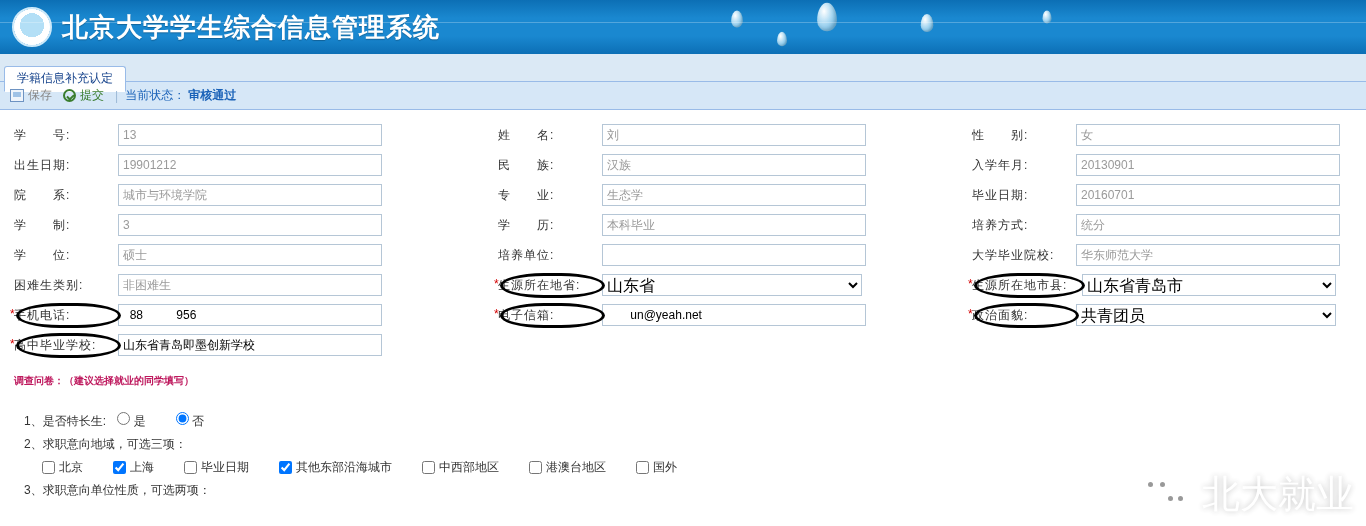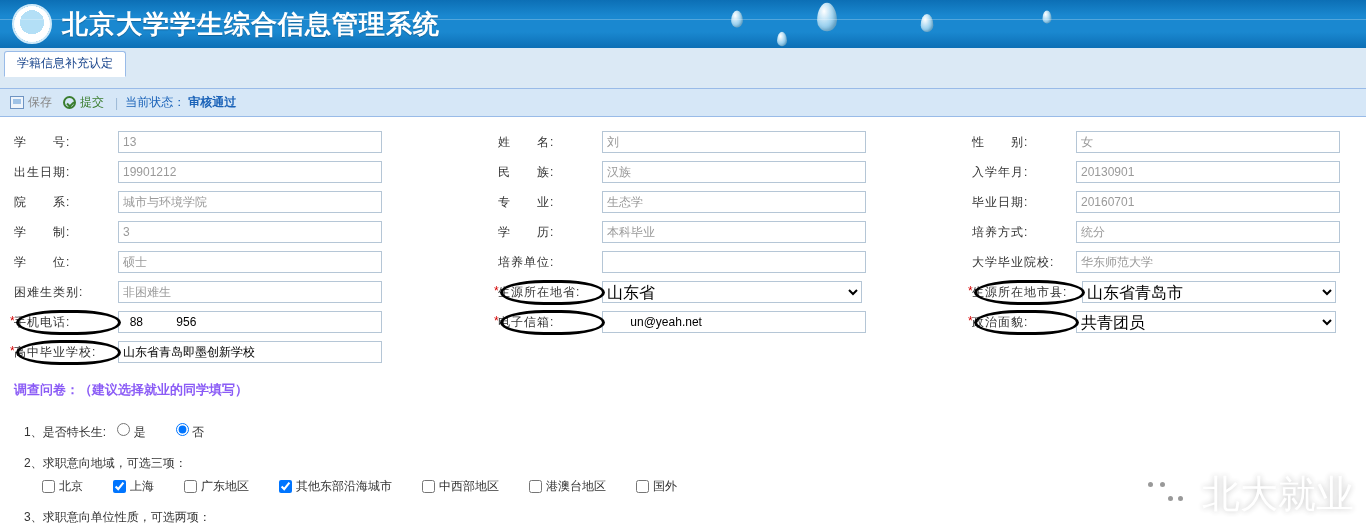--- a/index.html
+++ b/index.html
@@ -1,19 +1,19 @@
 <!DOCTYPE html>
 <html><head>
 <meta charset="utf-8">
 <style>
 * { margin: 0; padding: 0; box-sizing: border-box; }
 body { font-family: "Microsoft YaHei", SimSun, Arial, sans-serif; font-size: 12px; color: #333; background: #fff; width: 1366px; }
 
 .header {
-  height: 48px;
+  height: 54px;
   background: linear-gradient(to bottom, #0c6fb5, #1a88d0, #1a88d0, #0c6fb5);
   display: flex;
   align-items: center;
   padding-left: 12px;
   position: relative;
   overflow: hidden;
 }
 .header::after {
   content: "";
   position: absolute;
@@ -49,22 +49,22 @@
 }
 .d1 { right: 620px; top: 6px; transform: scale(.65); }
 .d2 { right: 575px; top: 26px; transform: scale(.55); }
 .d3 { right: 530px; top: 4px; transform: scale(1.1); }
 .d4 { right: 430px; top: 10px; transform: scale(.7); }
 .d5 { right: 310px; top: 4px; transform: scale(.5); }
 
 .tabbar {
   border-bottom: 1px solid #99bbe8;
   background: #dbe9f5;
-  padding: 3px 0 0 4px;
-  height: 41px;
+  padding: 12px 0 0 4px;
+  height: 28px;
 }
 .tab {
   display: inline-block;
   background: #fff;
   border: 1px solid #99bbe8;
   border-bottom: 1px solid #fff;
   border-radius: 3px 3px 0 0;
   padding: 3px 12px 4px;
   color: #15428b;
   font-size: 12px;
@@ -111,22 +111,22 @@
 .circled::after {
   content: "";
   position: absolute;
   left: 2px; right: -3px; top: -4px; bottom: -4px;
   border: 3px solid #000;
   border-radius: 50% / 60%;
   pointer-events: none;
 }
 
 .survey { padding: 4px 14px 14px; }
-.survey h4 { font-size: 13px; color: #8b5cf6; margin-bottom: 24px; }
-.q { margin: 14px 0 6px 10px; color: #333; }
+.survey h4 { font-size: 10px; color: #be185d; margin-bottom: 24px; }
+.q { margin: 6px 0 6px 10px; color: #333; }
 .opts { margin: 4px 0 4px 28px; display: flex; gap: 30px; color:#333; }
 .opts label { display: inline-flex; align-items: center; gap: 4px; }
 .inline-opts { display: inline-flex; gap: 30px; margin-left: 8px; }
 
 .watermark {
   position: fixed;
   right: 12px; bottom: 6px;
   display: flex; align-items: center; gap: 10px;
   color: #fff;
   font-size: 38px;
@@ -310,21 +310,21 @@
     <label>
         <input type="checkbox" style=""> 
         <span>北京</span>
       </label>
     <label>
         <input type="checkbox" checked="" style=""> 
         <span>上海</span>
       </label>
     <label>
         <input type="checkbox" style=""> 
-        <span>广东地区</span>
+        <span>毕业日期</span>
       </label>
     <label>
         <input type="checkbox" checked="" style=""> 
         <span>其他东部沿海城市</span>
       </label>
     <label>
         <input type="checkbox" style=""> 
         <span>中西部地区</span>
       </label>
     <label>

